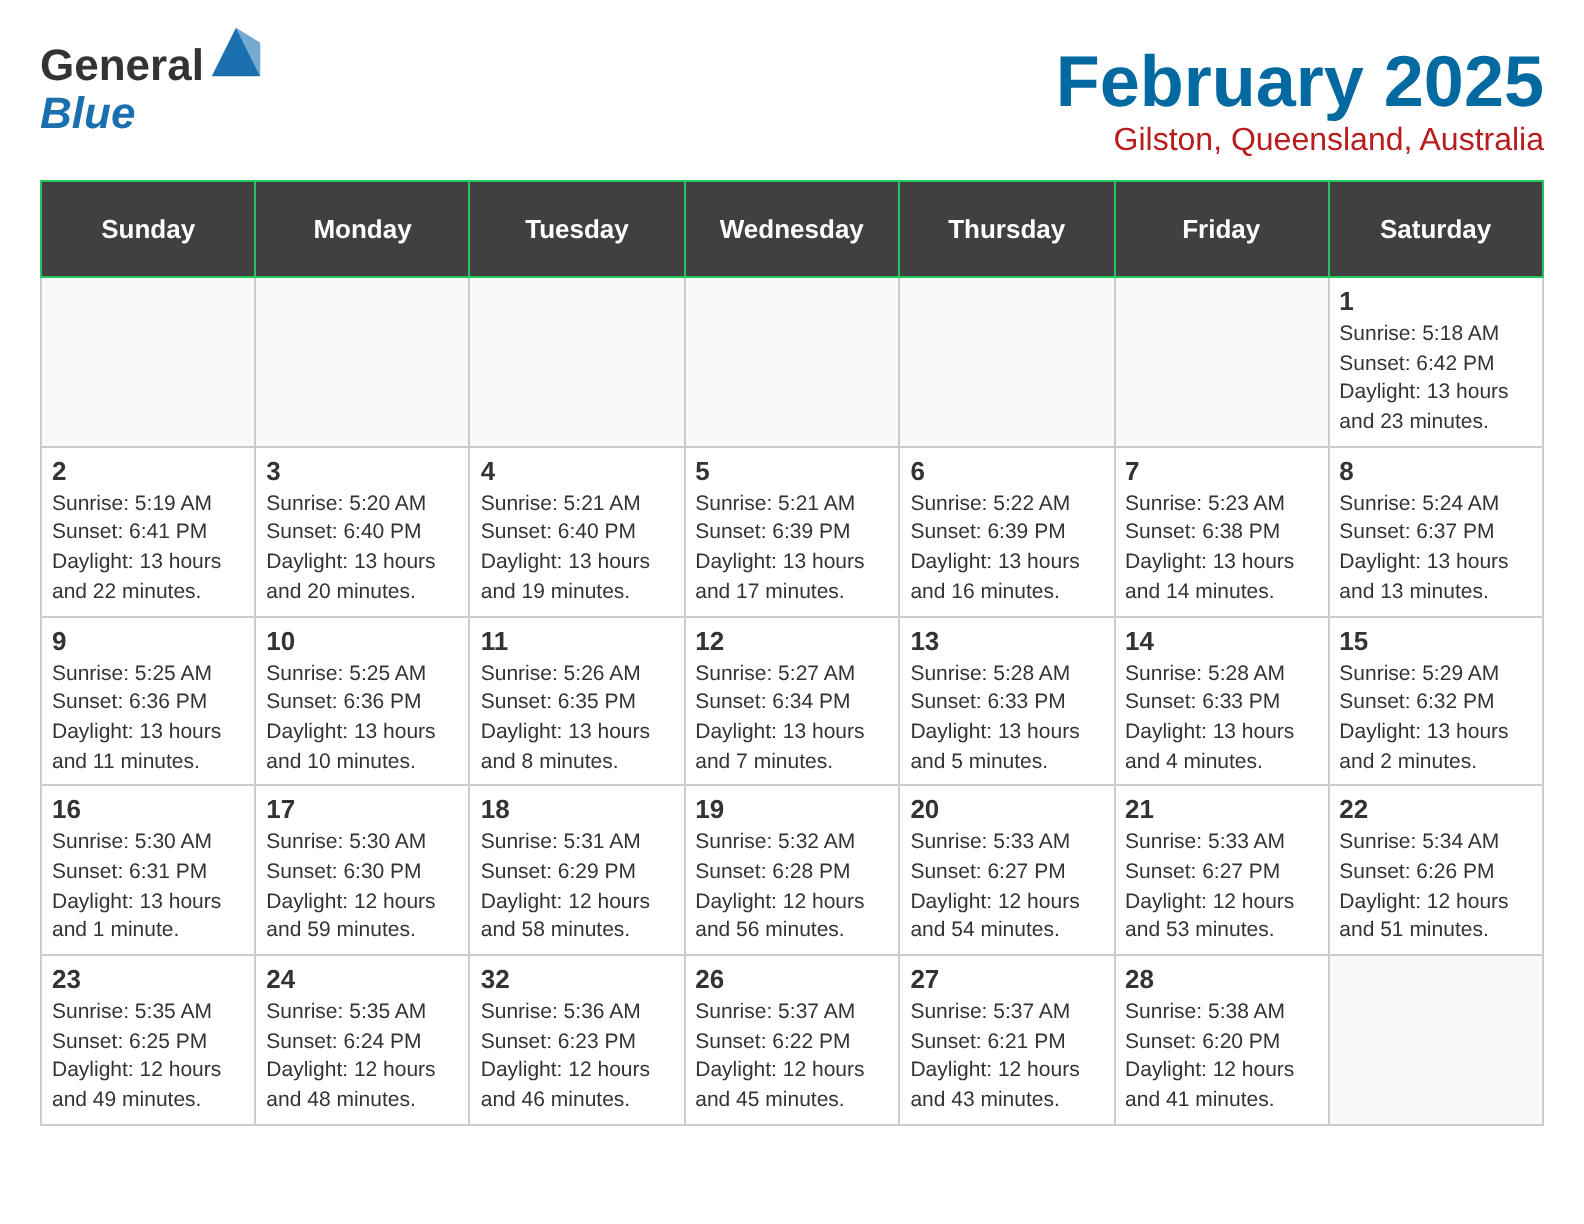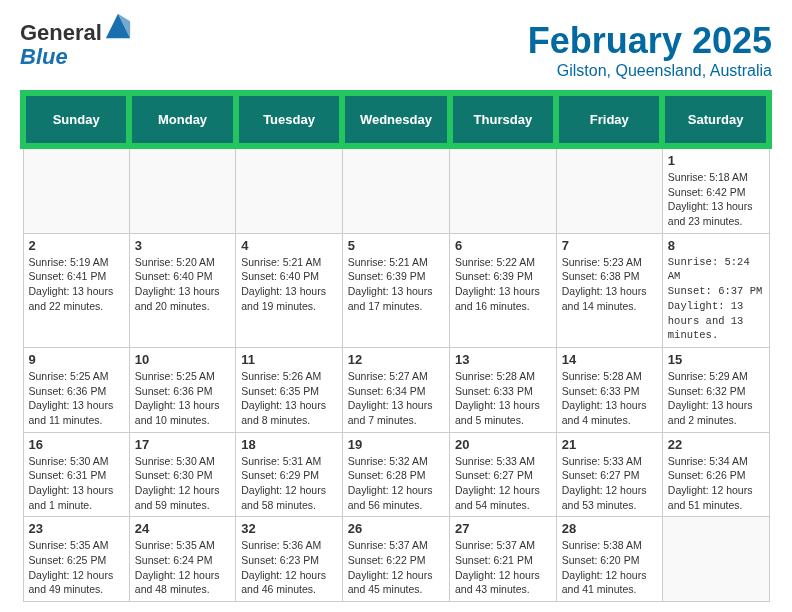--- a/index.html
+++ b/index.html
@@ -36,34 +36,34 @@
     .title-block {
       text-align: right;
     }
     .calendar-title {
       font-size: 36px;
       font-weight: bold;
       color: #0369a1;
     }
     .calendar-subtitle {
       font-size: 16px;
-      color: #0369a1;
+      color: #b91c1c;
     }
     .calendar {
       width: 100%;
       border-collapse: collapse;
       border: 1px solid #ccc;
     }
     .calendar th {
-      background-color: #0f766e;
+      background-color: #404040;
       color: #fff;
       padding: 16px 4px;
       font-size: 13px;
       font-weight: bold;
-      border: 6px solid #22c55e;
+      border: 1px solid #22c55e;
     }
     .calendar td {
       vertical-align: top;
       border: 1px solid #ccc;
       padding: 4px 5px;
       width: 108px;
       min-height: 80px;
       font-size: 10.5px;
       color: #333;
       background: #fff;
@@ -165,21 +165,21 @@
 Daylight: 13 hours and 16 minutes.</div>
         </td>
         <td>
           <div class="day-number">7</div>
           <div class="day-info" style="white-space: pre-line;">Sunrise: 5:23 AM
 Sunset: 6:38 PM
 Daylight: 13 hours and 14 minutes.</div>
         </td>
         <td>
           <div class="day-number">8</div>
-          <div class="day-info" style="white-space: pre-line; font-family: Liberation Mono, monospace;">Sunrise: 5:24 AM
+          <div class="day-info" style="white-space: pre-line;">Sunrise: 5:24 AM
 Sunset: 6:37 PM
 Daylight: 13 hours and 13 minutes.</div>
         </td>
       </tr>
       <tr>
         <td>
           <div class="day-number">9</div>
           <div class="day-info" style="white-space: pre-line;">Sunrise: 5:25 AM
 Sunset: 6:36 PM
 Daylight: 13 hours and 11 minutes.</div>

